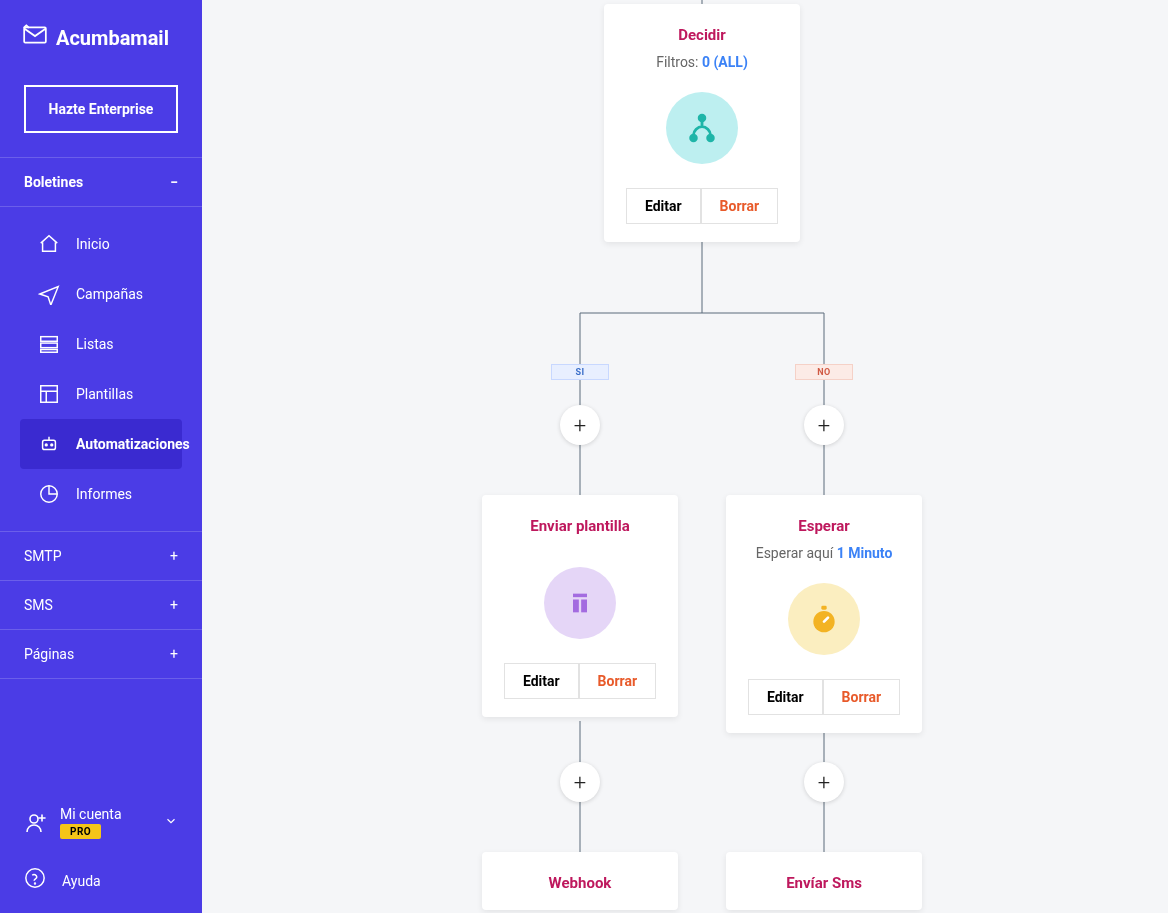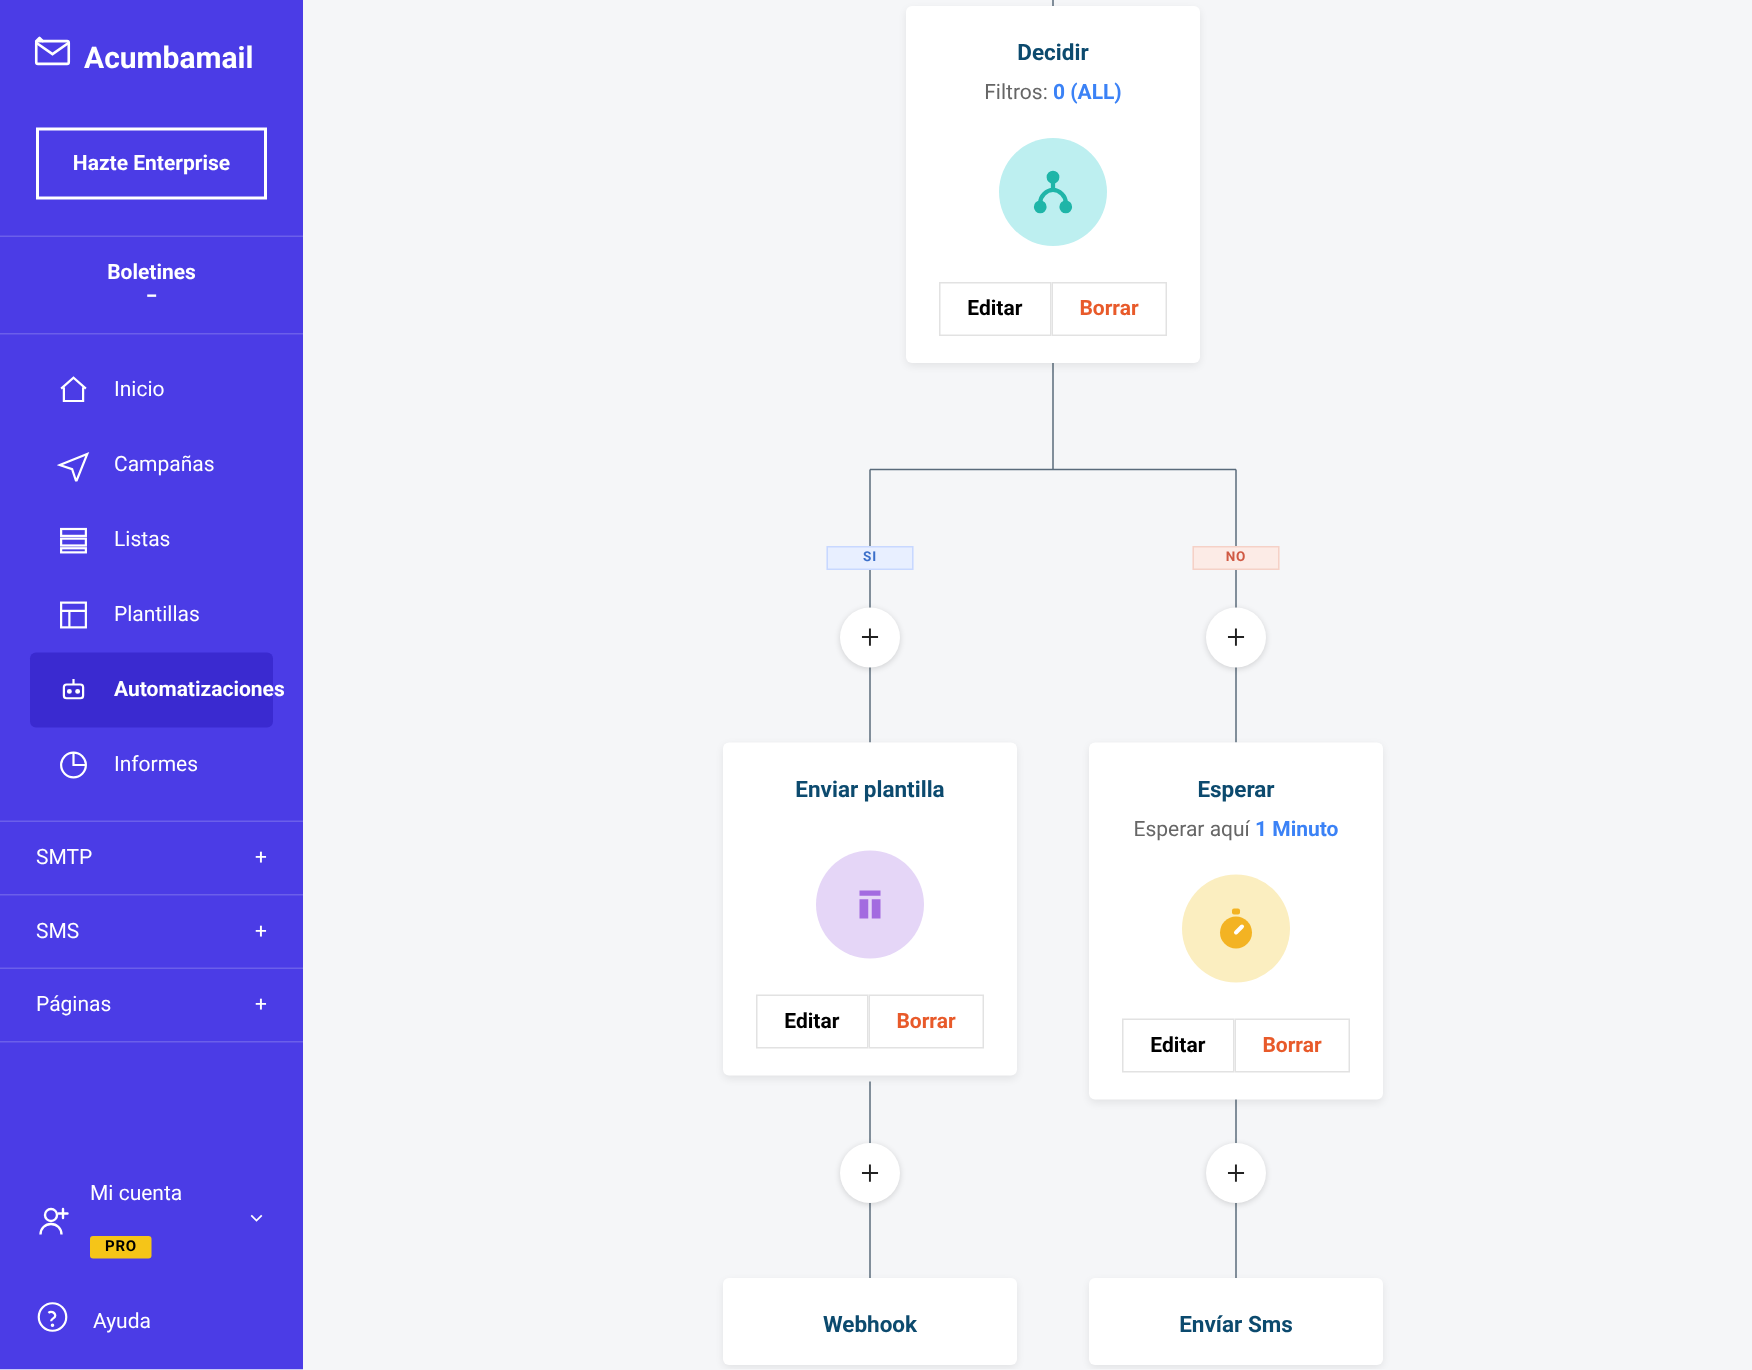--- a/index.html
+++ b/index.html
@@ -2,37 +2,37 @@
 <html><head>
 <meta charset="utf-8">
 <style>
   * { margin: 0; padding: 0; box-sizing: border-box; font-family: -apple-system, BlinkMacSystemFont, "Segoe UI", Roboto, sans-serif; }
   body { display: flex; width: 1168px; height: 913px; overflow: hidden; background:#f5f6f8; }
   
   .sidebar { width: 202px; background: #4b3ce6; color: #fff; display: flex; flex-direction: column; }
   .logo { display: flex; align-items: center; gap: 8px; padding: 22px 22px 12px; font-size: 20px; font-weight: 700; }
   .logo svg { width: 26px; height: 26px; }
   .cta { margin: 20px 24px 24px; border: 2px solid #fff; padding: 14px 18px; font-weight: 700; font-size: 14px; background: transparent; color: #fff; cursor: pointer; }
-  .section-hdr { display:flex; align-items:center; justify-content:space-between; padding: 16px 24px; font-weight:700; font-size:14px; border-top:1px solid rgba(255,255,255,0.18); border-bottom:1px solid rgba(255,255,255,0.18);flex-direction:column;}
+  .section-hdr { display:flex; align-items:center; justify-content:space-between; padding: 16px 24px; font-weight:700; font-size:14px; border-top:1px solid rgba(255,255,255,0.18); border-bottom:1px solid rgba(255,255,255,0.18);}
   .nav { padding: 12px 20px; }
   .nav-item { display:flex; align-items:center; gap:16px; padding: 14px 18px; border-radius:4px; font-size:14px; cursor:pointer;}
   .nav-item.active { background: #3a2ad0; font-weight:700;}
   .nav-item svg { width:22px; height:22px; flex-shrink:0; }
   .sec-list { }
   .sec-item { display:flex; align-items:center; justify-content:space-between; padding:16px 24px; font-size:14px; border-bottom:1px solid rgba(255,255,255,0.18); cursor:pointer;}
   .spacer { flex:1; }
   .account { display:flex; align-items:center; gap:12px; padding:14px 24px; font-size:14px; cursor:pointer;}
-  .account-info { display:flex; flex-direction:column; gap:20px; flex:1;}
+  .account-info { display:flex; flex-direction:column; gap:2px; flex:1;}
   .badge { background:#f5c518; color:#000; font-size:10px; font-weight:700; padding:2px 10px; border-radius:2px; width:fit-content; letter-spacing:0.5px;}
   .help { display:flex; align-items:flex-end; gap:16px; padding:14px 24px 24px; font-size:14px; cursor:pointer;}
   
   .canvas { flex:1; position:relative; background:#f5f6f8; overflow:hidden; }
   .canvas svg.lines { position:absolute; top:0; left:0; width:100%; height:100%; pointer-events:none;}
   .card { position:absolute; background:#fff; border-radius:4px; box-shadow:0 2px 6px rgba(0,0,0,0.08); padding:22px 14px 18px; display:flex; flex-direction:column; align-items:center; width:196px;}
-  .card-title { font-weight:700; font-size:15px; color:#0c4a6e; }
+  .card-title { font-weight:700; font-size:15px; color:#be185d; }
   .card-sub { font-size:14px; color:#666; margin-top:10px;}
   .card-sub b{ color:#3b82f6; font-weight:700;}
   .card-icn { width:72px; height:72px; border-radius:50%; margin:22px 0 24px; display:flex; align-items:center; justify-content:center;}
   .card-actions { display:flex; }
   .btn { border:1px solid #e2e2e2; background:#fff; padding:9px 18px; font-size:14px; font-weight:700; cursor:pointer;}
   .btn.del { color:#e85a2a; }
   .plus { position:absolute; width:40px; height:40px; border-radius:50%; background:#fff; box-shadow:0 1px 4px rgba(0,0,0,0.15); display:flex; align-items:center; justify-content:center; cursor:pointer; font-size:22px; color:#222; font-weight:300;}
   .tag { position:absolute; font-size:9px; font-weight:700; padding:2px 0; width:58px; text-align:center; letter-spacing:0.5px;}
   .tag.yes { color:#3b6fc9; background:#e8efff; border:1px solid #c8d8ff;}
   .tag.no  { color:#d05a44; background:#fcebe6; border:1px solid #f5d1c7;}

